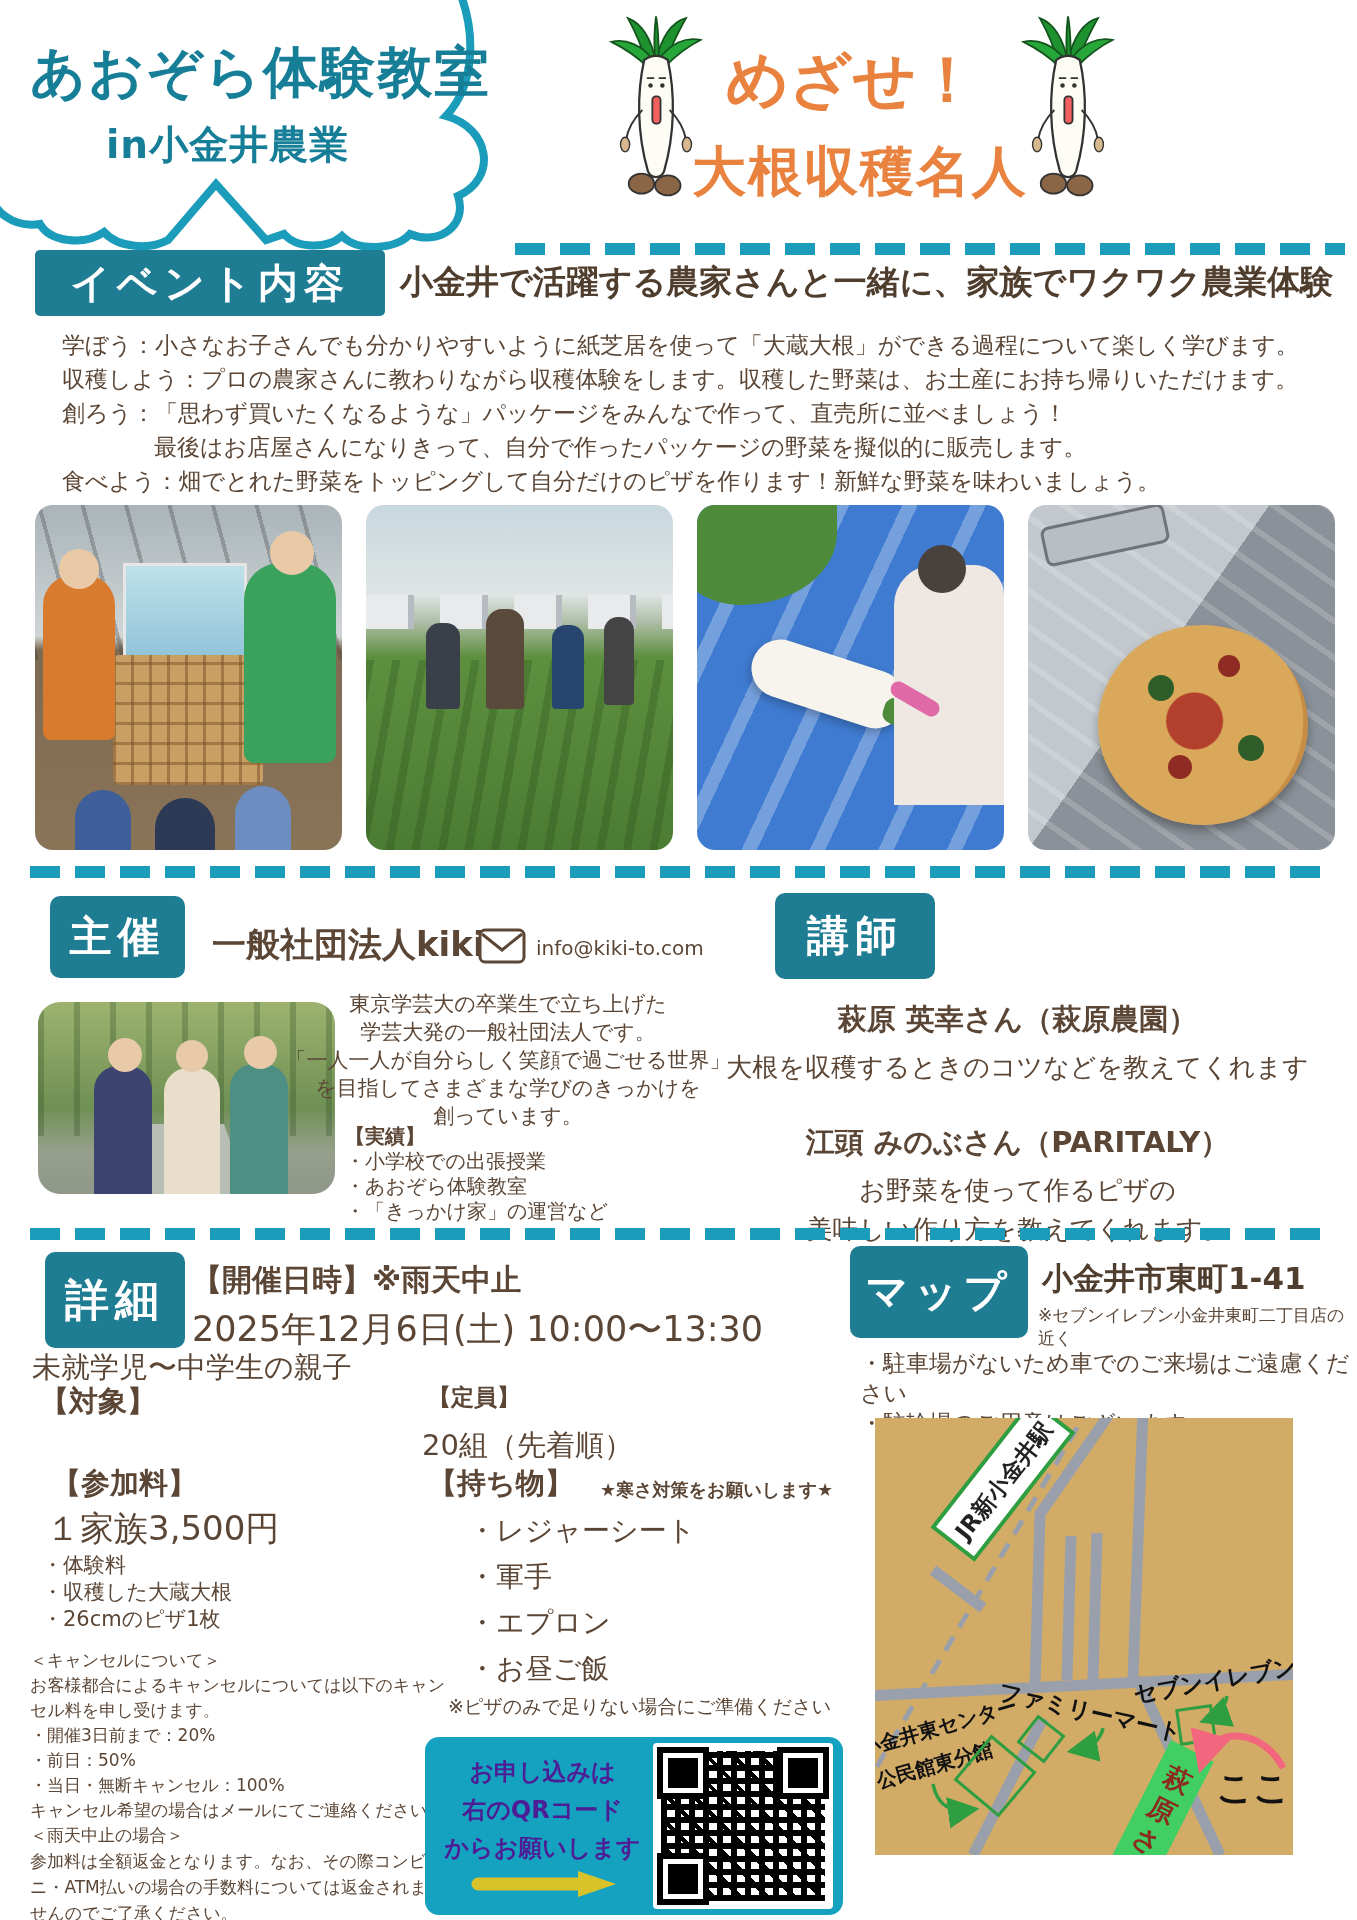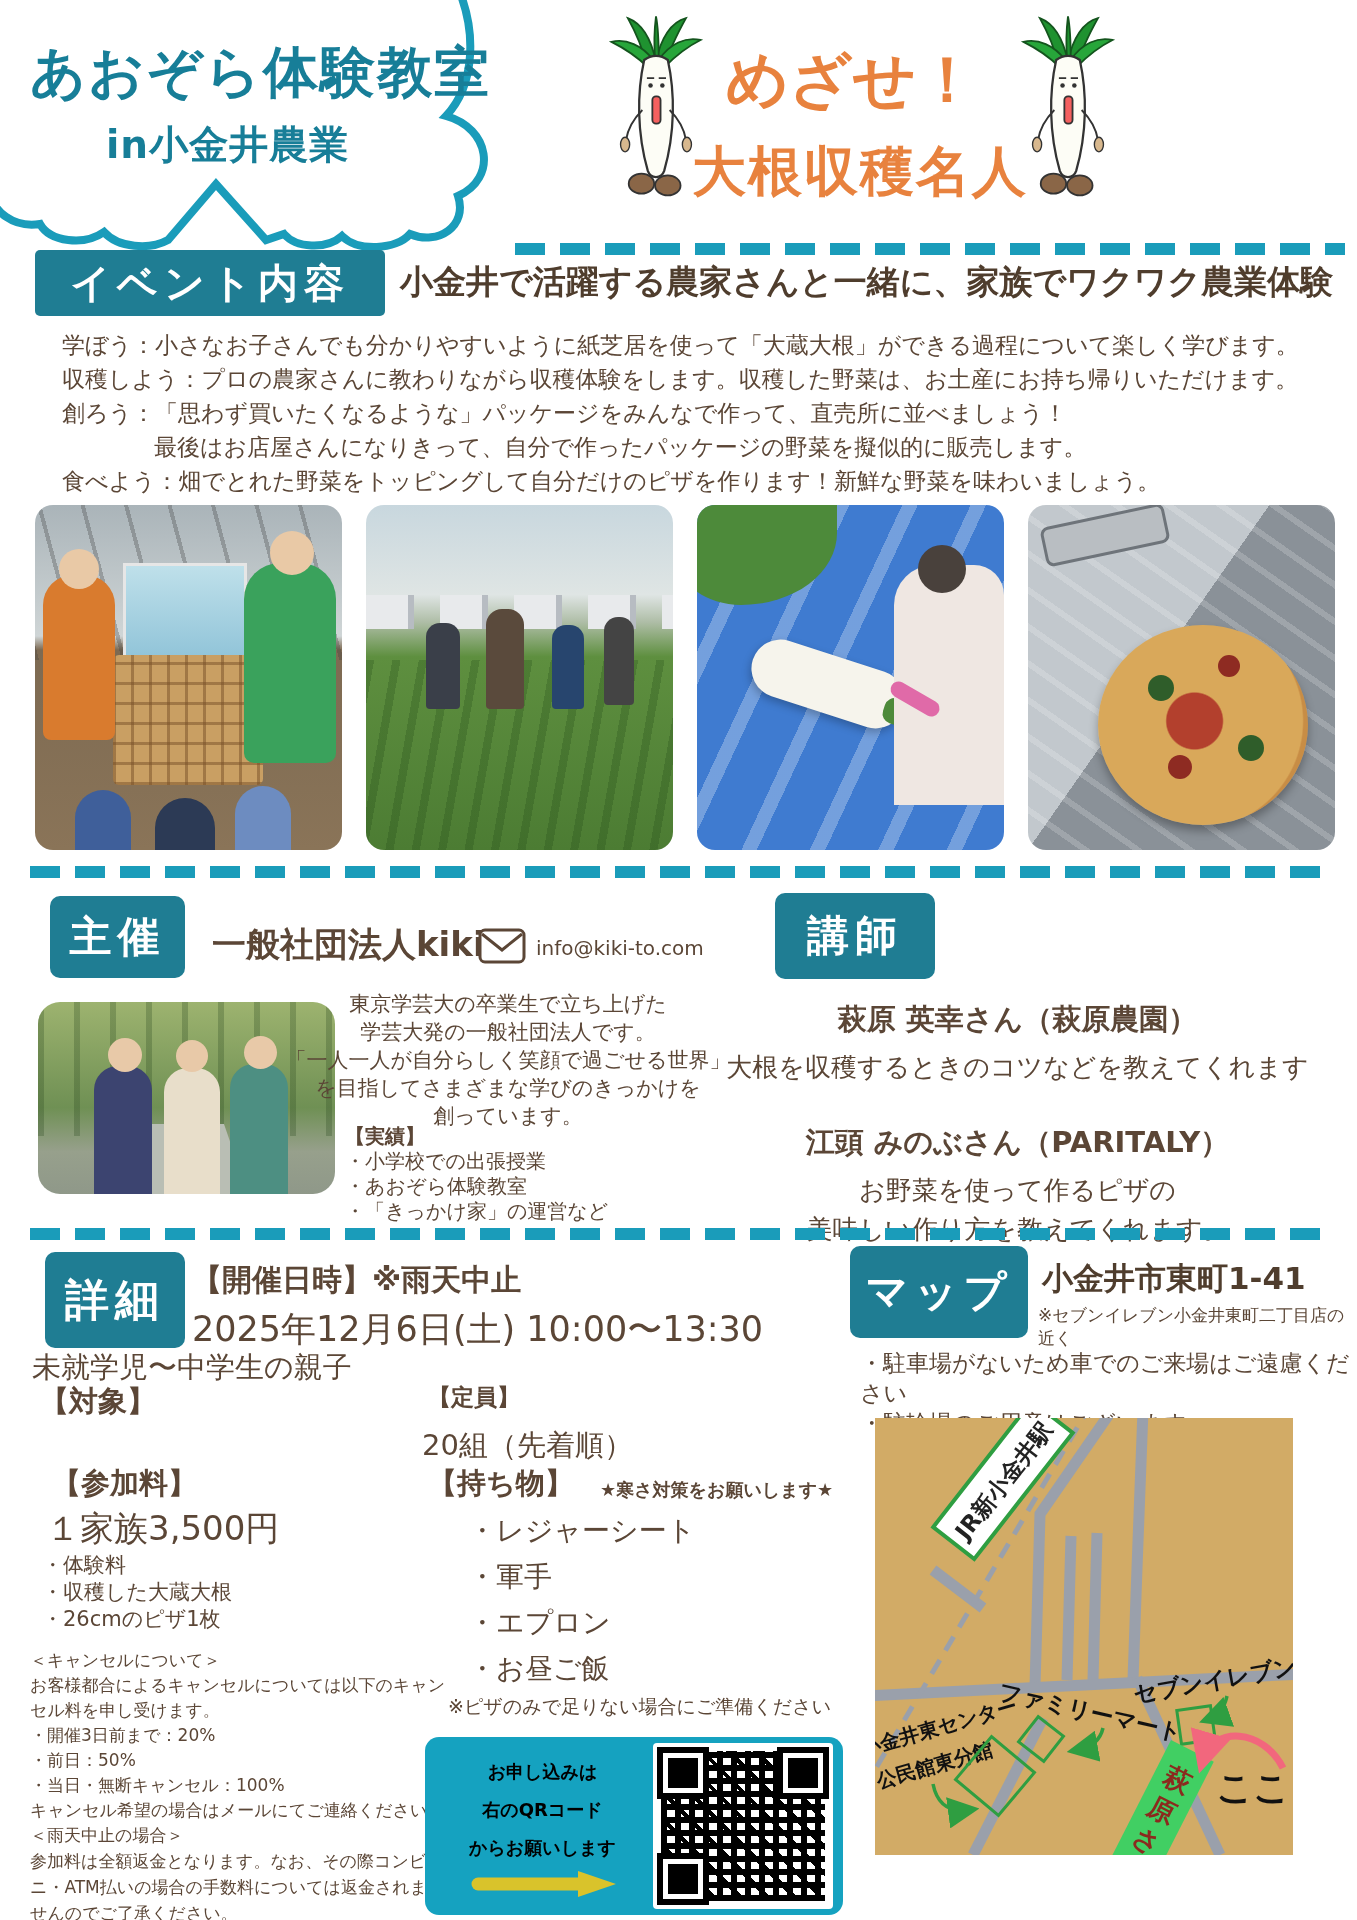--- a/index.html
+++ b/index.html
@@ -218,21 +218,21 @@
     <div>キャンセル希望の場合はメールにてご連絡ください</div>
   </div>
   <div class="abs small" style="left:30px;top:1822px;line-height:26px;">
     <div>＜雨天中止の場合＞</div>
     <div>参加料は全額返金となります。なお、その際コンビ</div>
     <div>ニ・ATM払いの場合の手数料については返金されま</div>
     <div>せんのでご了承ください。</div>
   </div>
 
   <div class="abs" style="left:425px;top:1737px;width:418px;height:178px;background:#15a2c0;border-radius:14px;">
-    <div class="abs center-col" style="left:10px;top:16px;width:215px;color:#000000;font-weight:bold;font-size:18px;line-height:38px;">
+    <div class="abs center-col" style="left:10px;top:16px;width:215px;color:#4c1d95;font-weight:bold;font-size:24px;line-height:38px;">
       <div>お申し込みは</div>
       <div>右のQRコード</div>
       <div>からお願いします</div>
     </div>
     <svg class="abs" style="left:45px;top:132px" width="150" height="30" viewBox="0 0 150 30">
       <path d="M 8,15 L 112,15" stroke="#d9c32b" stroke-width="13" stroke-linecap="round"></path>
       <polygon points="108,2 146,15 108,28" fill="#d9c32b"></polygon>
     </svg>
     <div class="abs" style="left:228px;top:6px;width:180px;height:166px;background:#fff;border-radius:4px;">
       <div class="qr-noise"></div>

